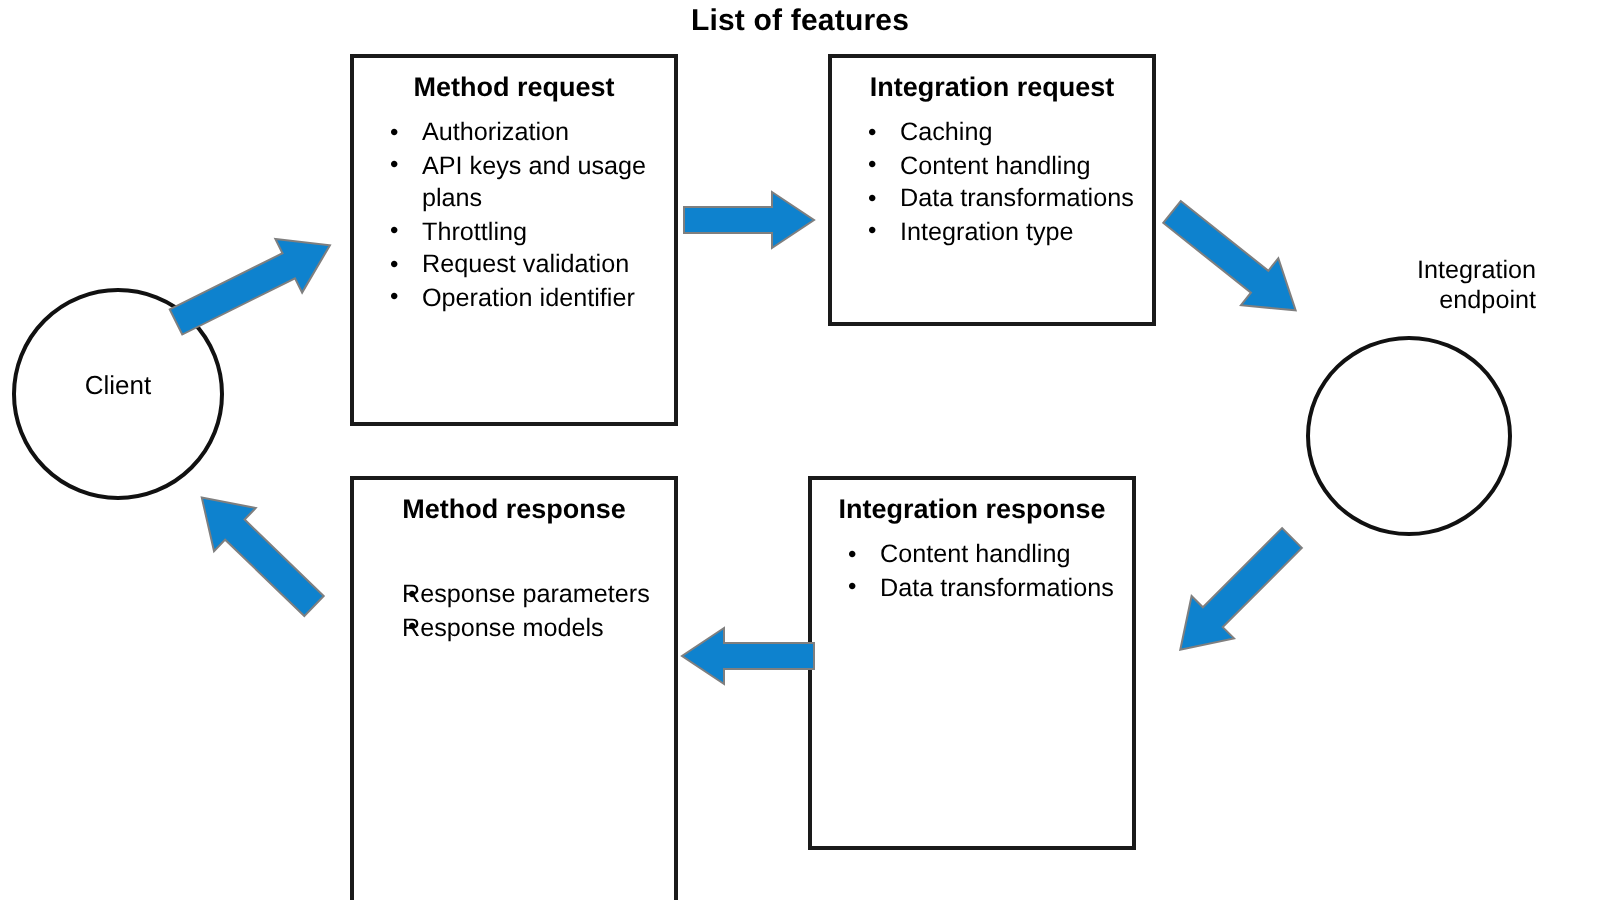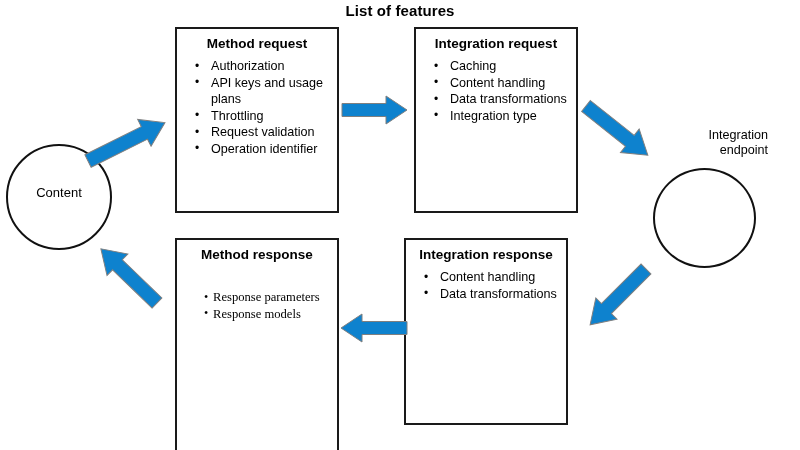--- a/index.html
+++ b/index.html
@@ -57,25 +57,25 @@
   .bullet-list li::before {
     content: "\2022";
     position: absolute;
     left: 18px;
     top: -0.5px;
     font-size: 12px;
     line-height: 16.5px;
   }
   
   .bullet-list.indented { margin-top: 26px; }
-  .bullet-list.indented li { padding-left: 36px; font-family: Liberation Serif, serif; }
+  .bullet-list.indented li { padding-left: 24px; }
   .bullet-list.indented li::before { left: 27px; }
 
   #box-method-request   { left: 175px; top: 27px;  width: 164px; height: 186px; }
-  #box-integration-request { left: 414px; top: 27px; width: 164px; height: 186px; }
+  #box-integration-request { left: 414px; top: 27px; width: 164px; height: 136px; }
   #box-method-response  { left: 175px; top: 238px; width: 164px; height: 228px; }
   #box-integration-response { left: 404px; top: 238px; width: 164px; height: 187px; }
 
   
   .node-circle {
     border: 2px solid #111111;
     border-radius: 50%;
     background: #ffffff;
     box-sizing: border-box;
   }
@@ -134,21 +134,21 @@
 
   <div class="abs feature-box" id="box-integration-response">
     <div class="box-title">Integration response</div>
     <ul class="bullet-list">
       <li>Content handling</li>
       <li>Data transformations</li>
     </ul>
   </div>
 
   <div class="abs node-circle" id="client-circle"></div>
-  <div class="abs" id="client-label">Content</div>
+  <div class="abs" id="client-label">Client</div>
 
   <div class="abs node-circle" id="endpoint-circle"></div>
   <div class="abs" id="endpoint-label">
     <span>Integration</span><br>
     <span>endpoint</span>
   </div>
 
   <svg class="abs" id="arrow-layer" viewBox="0 0 800 450">
 
     <g transform="translate(88,161) rotate(-26.5)">

